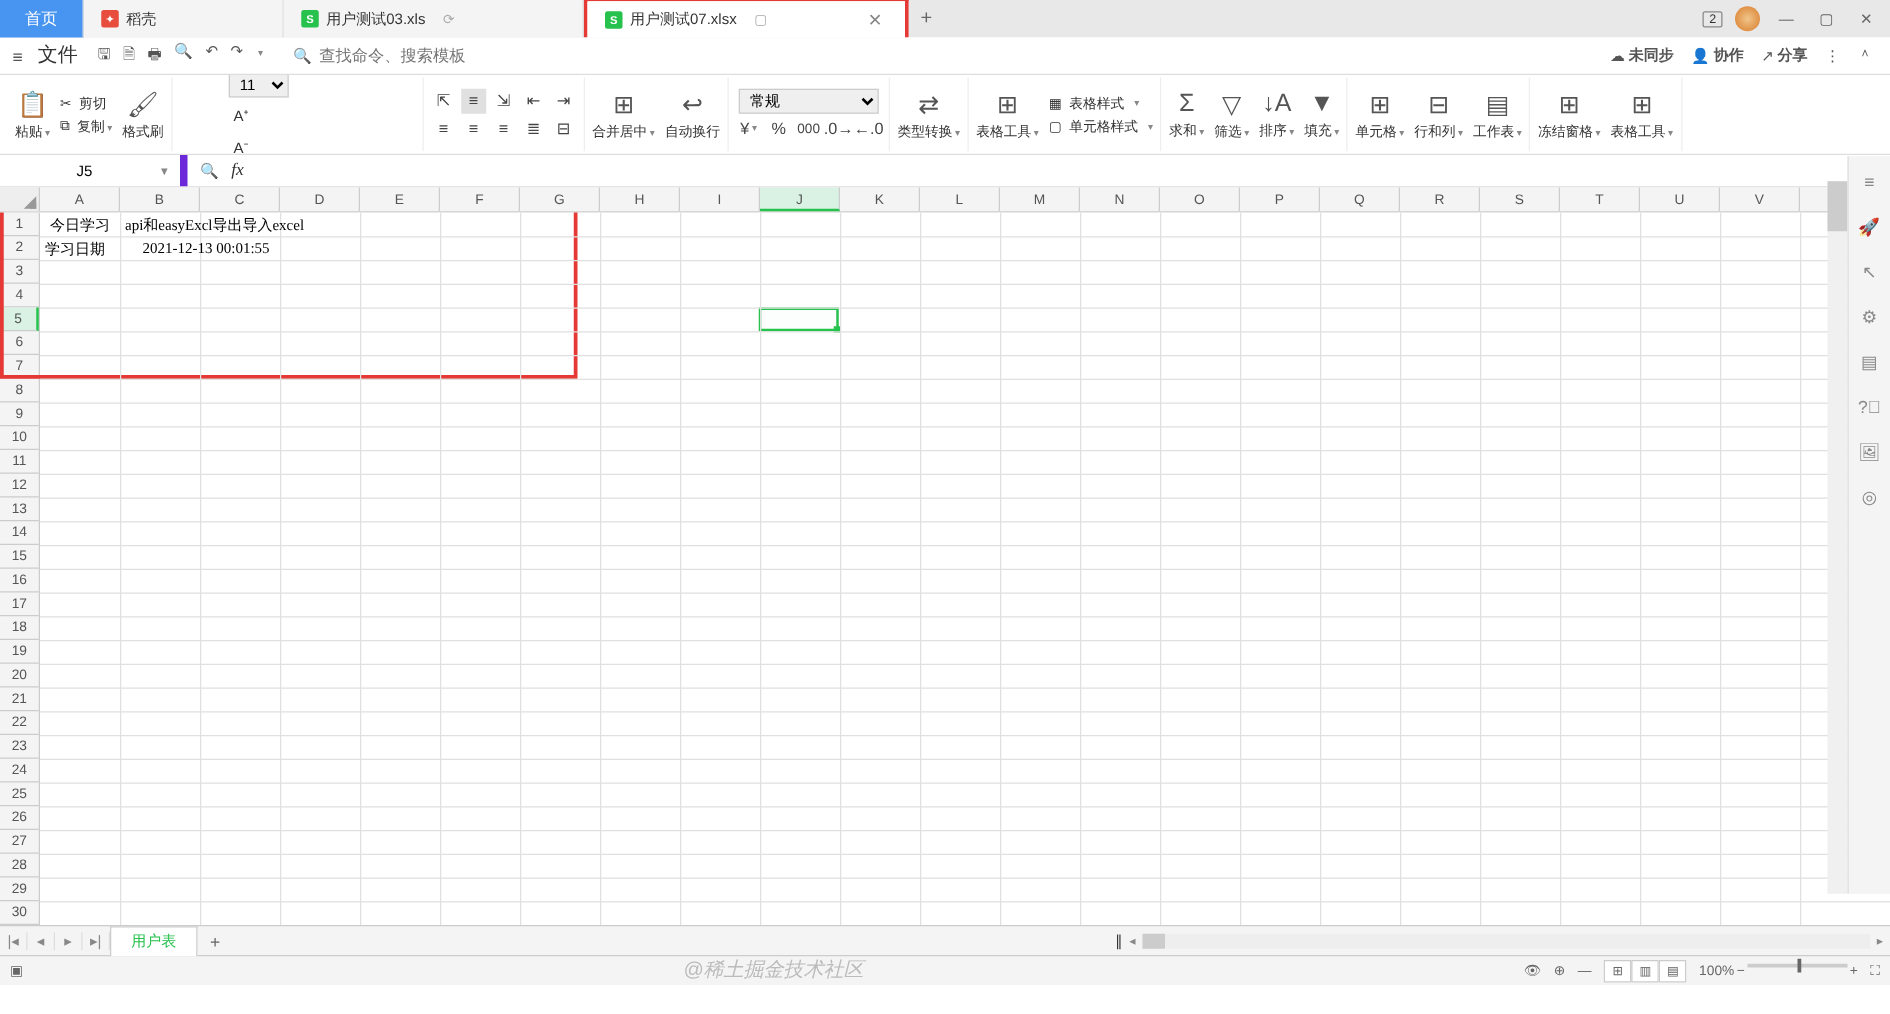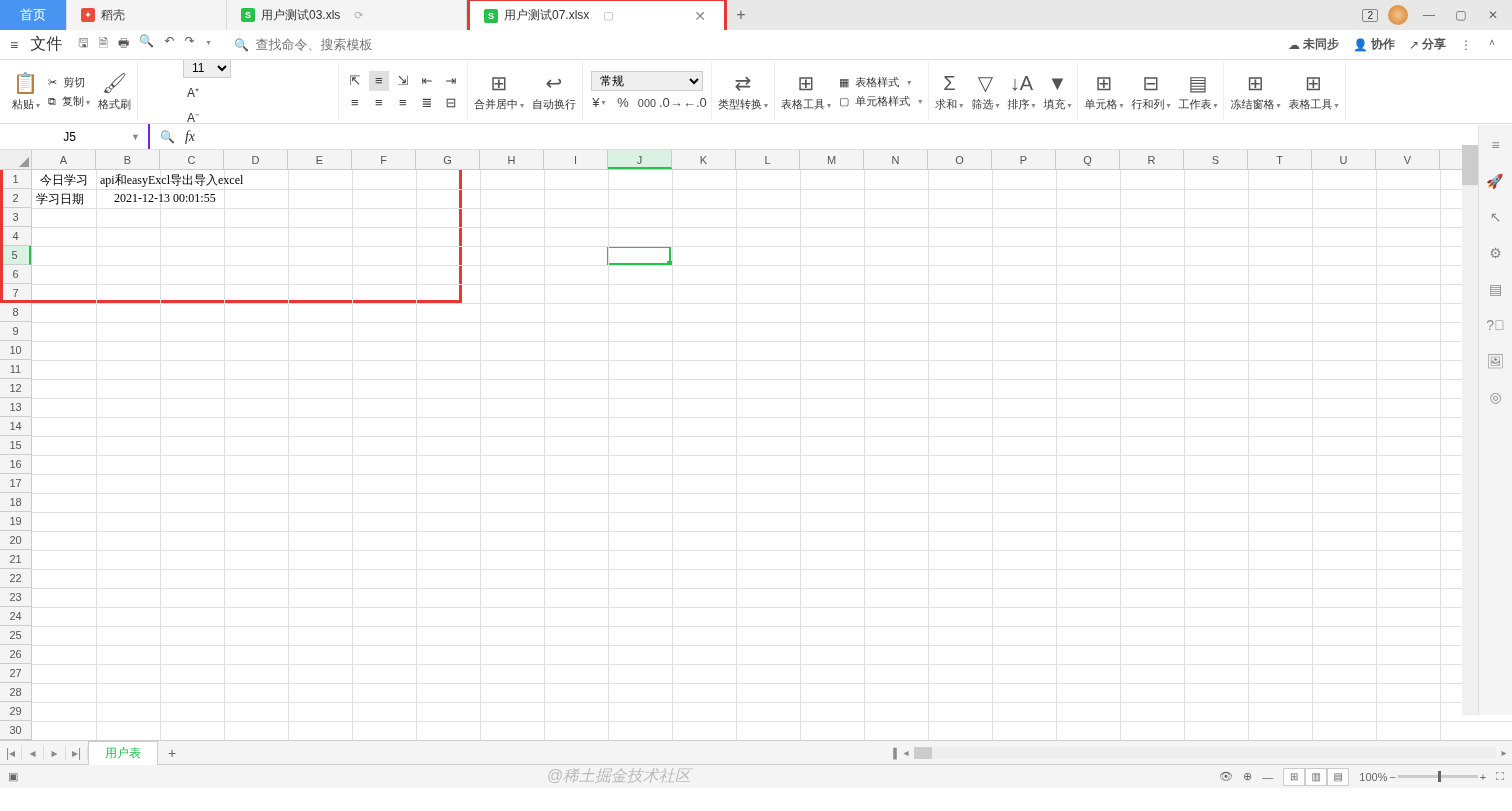--- a/index.html
+++ b/index.html
@@ -39,21 +39,21 @@
 .rgrp .big .ico { font-size:20px; color:#555; }
 .rgrp .stack { display:flex; flex-direction:column; gap:4px; }
 .rgrp .stack .line { display:flex; align-items:center; gap:6px; font-size:11px; cursor:pointer; }
 .rgrp select,.rgrp input { border:1px solid #ccc; font-size:12px; height:20px; padding:0 4px; outline:none; }
 .rgrp .fontrow { display:flex; gap:4px;flex-direction:column; }
 .rgrp .btnrow { display:flex; gap:4px; align-items:center; }
 .rgrp .btnrow span { width:20px; height:20px; display:flex; align-items:center; justify-content:center; cursor:pointer; font-size:13px; color:#444; }
 .dd::after { content:"▾"; font-size:8px; color:#888; margin-left:2px; }
 
 .namebox-row { height:26px; border-bottom:1px solid #ddd; display:flex; align-items:center; background:#fff; }
-.namebox { width:150px; border-right:2px solid #6d28d9; display:flex; align-items:center; padding:0 8px; height:100%; }
+.namebox { width:150px; border-right:6px solid #6d28d9; display:flex; align-items:center; padding:0 8px; height:100%; }
 .namebox input { border:none; outline:none; width:100%; text-align:center; font-size:12px; }
 .namebox .dd-ar { color:#888; font-size:9px; }
 .fx-area { display:flex; align-items:center; gap:10px; padding:0 10px; flex:1; }
 .fx-area .fxico { font-style:italic; font-family:serif; font-size:14px; }
 .fx-area input { border:none; outline:none; flex:1; }
 
 .grid-wrap { position:relative; height:590px; }
 .col-headers { display:flex; height:20px; border-bottom:1px solid #ccc; background:#f4f4f4; }
 .corner { width:32px; border-right:1px solid #ccc; background:#eee; position:relative; }
 .corner::after { content:""; position:absolute; right:2px; bottom:2px; border:5px solid transparent; border-right-color:#999; border-bottom-color:#999; }
@@ -80,21 +80,21 @@
 .hscroll .track { flex:1; height:12px; background:#eee; position:relative; }
 .hscroll .thumb { position:absolute; left:0; width:18px; height:12px; background:#ccc; }
 .hscroll .arr { width:16px; text-align:center; color:#888; font-size:10px; }
 
 .statusbar { height:24px; border-top:1px solid #ccc; display:flex; align-items:center; background:#f4f4f4; padding:0 8px; color:#666; font-size:11px; }
 .statusbar .lft { display:flex; gap:8px; }
 .watermark { margin-left:auto; margin-right:auto; color:#bbb; font-size:16px; font-style:italic; }
 .status-right { display:flex; align-items:center; gap:10px; }
 .view-btns { display:flex; gap:0; }
 .view-btns span { width:22px; height:18px; border:1px solid #ccc; display:flex; align-items:center; justify-content:center; background:#fff; cursor:pointer; font-size:10px; }
-.zoom { display:flex; align-items:center; gap:2px; }
+.zoom { display:flex; gap:2px; }
 .zoom .slider { width:80px; height:3px; background:#ccc; position:relative; }
 .zoom .slider::after { content:""; position:absolute; left:50%; top:-4px; width:3px; height:11px; background:#666; }
 
 .side-strip { position:absolute; right:0; top:125px; width:34px; height:590px; background:#f4f4f4; border-left:1px solid #ddd; display:flex; flex-direction:column; align-items:center; gap:20px; padding-top:12px; color:#888; }
 .side-strip span { cursor:pointer; font-size:14px; }
 .vscroll { position:absolute; right:34px; top:145px; width:16px; height:570px; background:#f0f0f0; }
 .vscroll .vthumb { position:absolute; top:0; width:100%; height:40px; background:#ccc; }
 </style>
 </head>
 <body>

